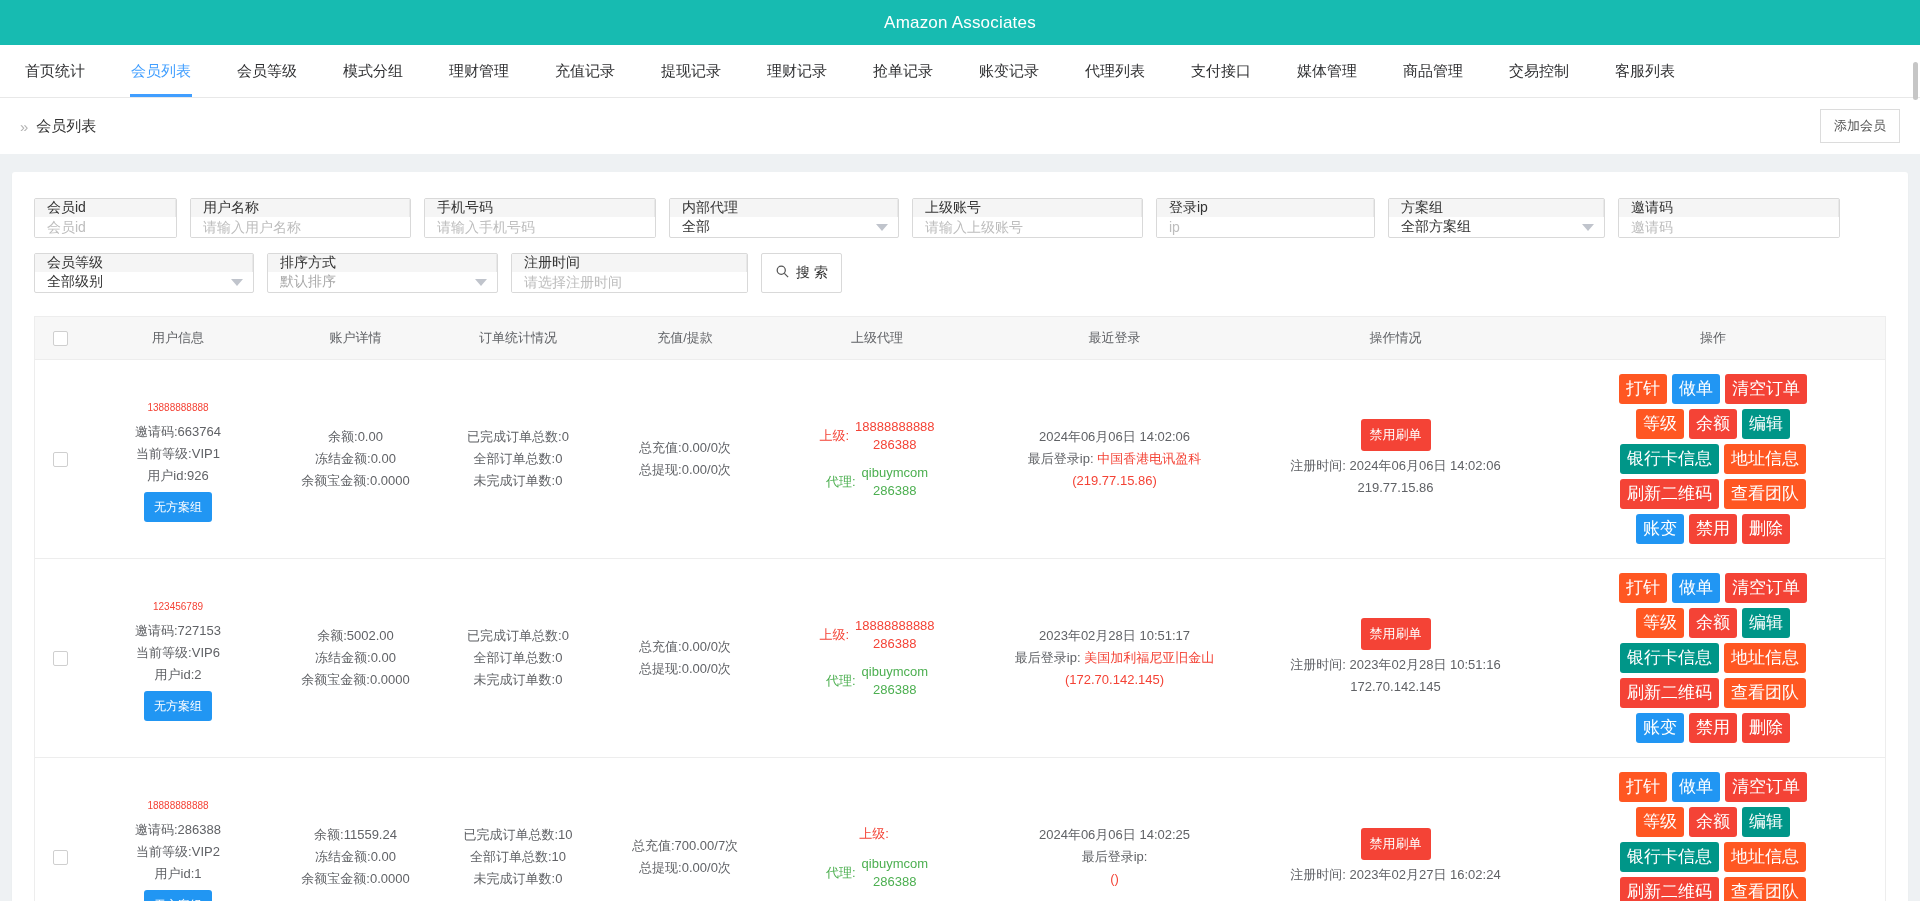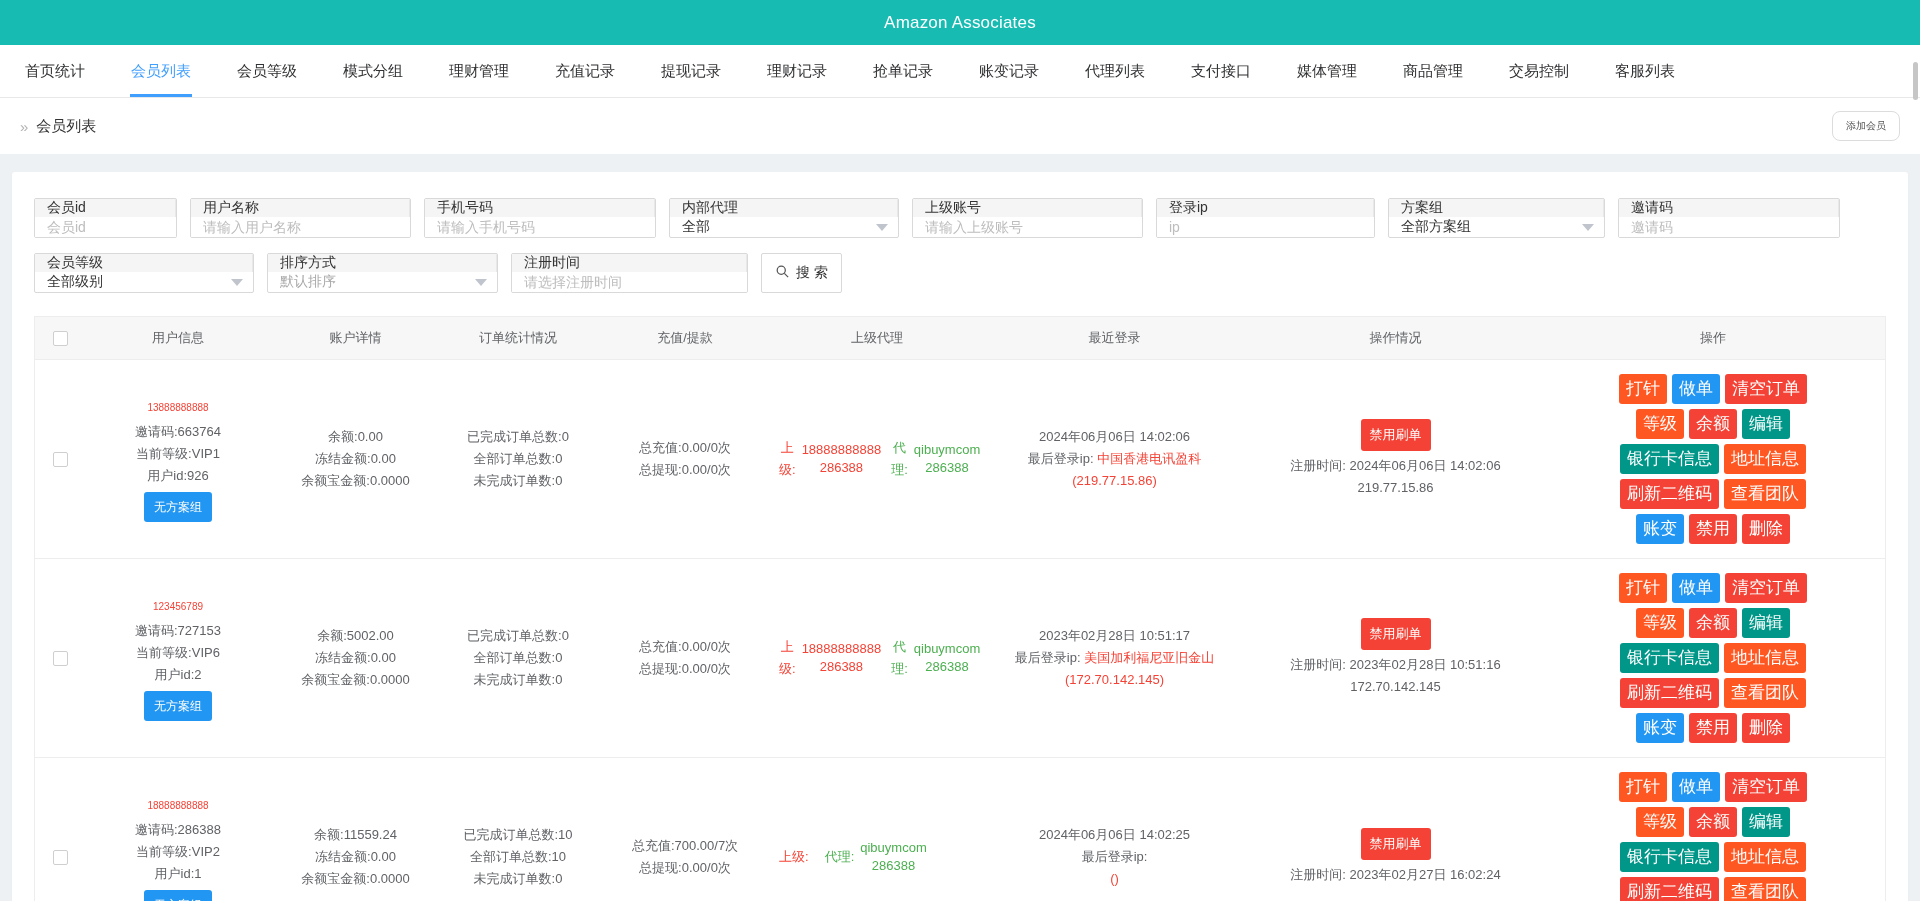--- a/index.html
+++ b/index.html
@@ -17,21 +17,21 @@
   
   .nav { height:53px; background:#fff; border-bottom:1px solid #e8e8e8; display:flex; align-items:stretch; padding-left:2px; }
   .tab { position:relative; display:flex; align-items:center; padding:0 23px; font-size:15px; color:#303133; cursor:pointer; }
   .tab.active { color:#409eff; }
   .tab.active::after { content:""; position:absolute; left:50%; transform:translateX(-50%); bottom:0; width:62px; height:3px; background:#409eff; }
 
   
   .crumb-row { height:56px; background:#fff; display:flex; align-items:center; padding:0 20px; }
   .crumb { display:flex; align-items:center; gap:8px; font-size:15px; color:#333; }
   .crumb-arrow { color:#b3b3b3; font-size:15px; }
-  .btn-plain { margin-left:auto; background:#fff; border:1px solid #dcdcdc; border-radius:8px; padding:7px 13px; font-size:10px; color:#555; cursor:pointer; }
+  .btn-plain { margin-left:auto; background:#fff; border:1px solid #dcdcdc; border-radius:0; padding:7px 13px; font-size:13px; color:#555; cursor:pointer; }
 
   
   .main { background:#eef1f3; padding:18px 12px 0; height:747px; }
   .card { background:#fff; border-radius:3px; padding:26px 22px 20px; min-height:600px; box-shadow:0 1px 2px rgba(0,0,0,.04); }
 
   
   .filters { display:flex; flex-wrap:wrap; }
   .fgroup { display:inline-flex; align-items:stretch; height:40px; border:1px solid #d9d9d9; border-radius:2px; margin:0 13px 15px 0; background:#fff; overflow:hidden;flex-direction:column; }
   .flabel { display:flex; align-items:center; padding:0 12px; background:#f5f5f5; color:#333; font-size:14px; white-space:nowrap; border-right:1px solid #e8e8e8; }
   .fgroup input { border:none; outline:none; flex:1; min-width:0; padding:0 12px; font-size:14px; color:#333; font-family:inherit; }
@@ -51,21 +51,21 @@
   .tcell { text-align:center; font-size:13px; color:#606266; line-height:22px; padding:14px 4px; }
   .thead .tcell { padding:0 4px; }
   .tbody-row { border-top:1px solid #ededed; min-height:118px; }
   .checkbox { display:inline-block; width:15px; height:15px; border:1px solid #cfcfcf; border-radius:2px; background:#fff; cursor:pointer; vertical-align:middle; }
 
   .red { color:#f44336; }
   .green { color:#4caf50; }
   .phone-line { font-size:10px; margin-bottom:2px; }
   .mini-btn { display:inline-block; margin-top:5px; background:#2196f3; color:#fff; font-size:12px; padding:4px 10px; border-radius:3px; cursor:pointer; }
 
-  .agent-cell { display:flex; flex-direction:row; gap:10px; align-items:center; }
+  .agent-cell { display:flex; flex-direction:column; gap:10px; align-items:center; }
   .agent-group { display:flex; align-items:center; gap:6px; }
   .agent-lines { display:flex; flex-direction:column; line-height:18px; }
 
   .op-btn { display:inline-block; background:#f44336; color:#fff; font-size:13px; padding:5px 9px; border-radius:3px; cursor:pointer; margin-bottom:4px; }
 
   .actions { max-width:235px; margin:0 auto; display:flex; flex-wrap:wrap; justify-content:center; gap:5px; }
   .abtn { display:inline-block; color:#fff; font-size:17px; padding:4px 7px; border-radius:3px; cursor:pointer; white-space:nowrap; }
   .abtn.red{background:#f44336} .abtn.orange{background:#ff5722} .abtn.blue{background:#2196f3} .abtn.teal{background:#009688}
 
   .footer-note { padding:22px 6px 0; font-size:13px; color:#444; }

